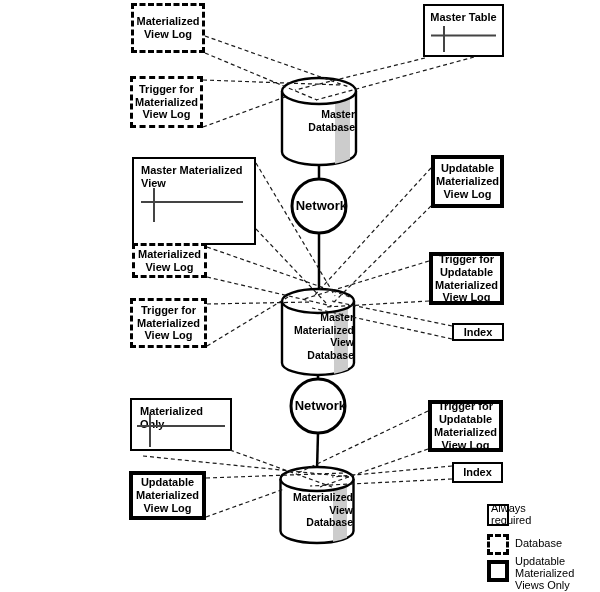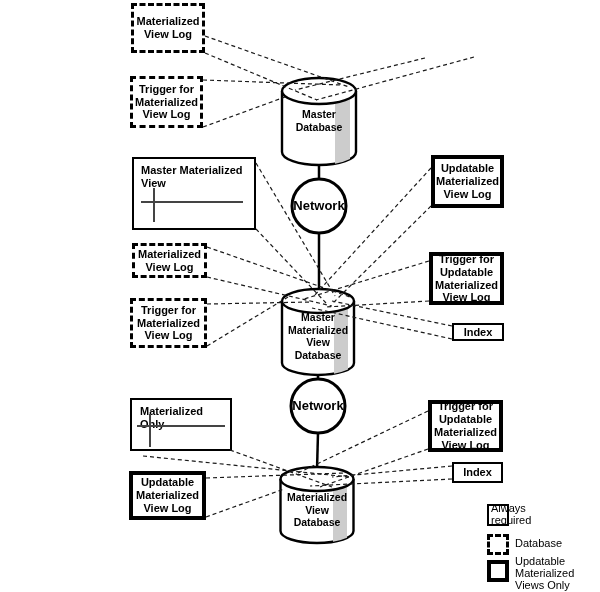--- a/index.html
+++ b/index.html
@@ -9,21 +9,21 @@
   }
   svg.layer{position:absolute;left:0;top:0;pointer-events:none;}
   .box{position:absolute;background:#fff;box-sizing:border-box;}
   .box.center{display:flex;align-items:center;justify-content:center;text-align:center;}
   .lbl{white-space:pre-line;font-weight:bold;font-size:11px;line-height:1.18;color:#000;}
   .dashedb{border:3px dashed #000;}
   .boldb{border:4px solid #000;}
   .thinb{border:2px solid #000;}
   .iconlbl{position:absolute;left:8px;top:5px;text-align:left;}
   .ctrlbl{position:absolute;left:0;top:5px;width:100%;text-align:center;}
-  .floatlbl{position:absolute;text-align:center;font-weight:bold;color:#000;white-space:pre-line;}
+  .floatlbl{position:absolute;text-align:right;font-weight:bold;color:#000;white-space:pre-line;}
   .cyl-lbl{font-size:10.5px;line-height:12.5px;}
   .net-lbl{font-size:13px;line-height:12px;}
   .legend-swatch{position:absolute;background:#fff;box-sizing:border-box;}
   .legend-text{position:absolute;font-size:11px;line-height:12px;font-weight:normal;white-space:pre-line;color:#000;}
   .conn{stroke:#1a1a1a;stroke-width:1.2;stroke-dasharray:4 3;fill:none;}
   .solidv{stroke:#000;stroke-width:2.5;fill:none;}
   .cylbody{fill:#fff;stroke:#000;stroke-width:2.4;}
   .cyltop{fill:#fff;stroke:#000;stroke-width:2.4;}
   .cylshade{fill:#cccccc;stroke:none;}
   .netcircle{fill:#fff;stroke:#000;stroke-width:3;}
@@ -68,22 +68,29 @@
     <span class="lbl">Materialized
 View Log</span>
   </div>
 
   <div class="box center dashedb" style="left:111px;top:76px;width:73px;height:52px;">
     <span class="lbl">Trigger for
 Materialized
 View Log</span>
   </div>
 
-
-  <div class="box thinb" style="left:113px;top:157px;width:124px;height:73px;">
+  <div class="box thinb" style="left:404px;top:4px;width:81px;height:53px;">
+    <span class="lbl ctrlbl">Master Table</span>
+    <svg class="tbl-icon" width="77" height="49" style="position:absolute;left:0;top:0;">
+      <line x1="6" y1="29.5" x2="71" y2="29.5"></line>
+        <line x1="19" y1="20" x2="19" y2="46"></line>
+    </svg>
+  </div>
+
+  <div class="box thinb" style="left:113px;top:157px;width:124px;height:88px;">
     <span class="lbl iconlbl" style="left:7px;">Master Materialized
 View</span>
     <svg class="tbl-icon" width="120" height="69" style="position:absolute;left:0;top:0;">
       <line x1="7" y1="43" x2="109" y2="43"></line>
         <line x1="20" y1="29" x2="20" y2="63"></line>
     </svg>
   </div>
 
   <div class="box center dashedb" style="left:113px;top:243px;width:75px;height:35px;">
     <span class="lbl">Materialized

